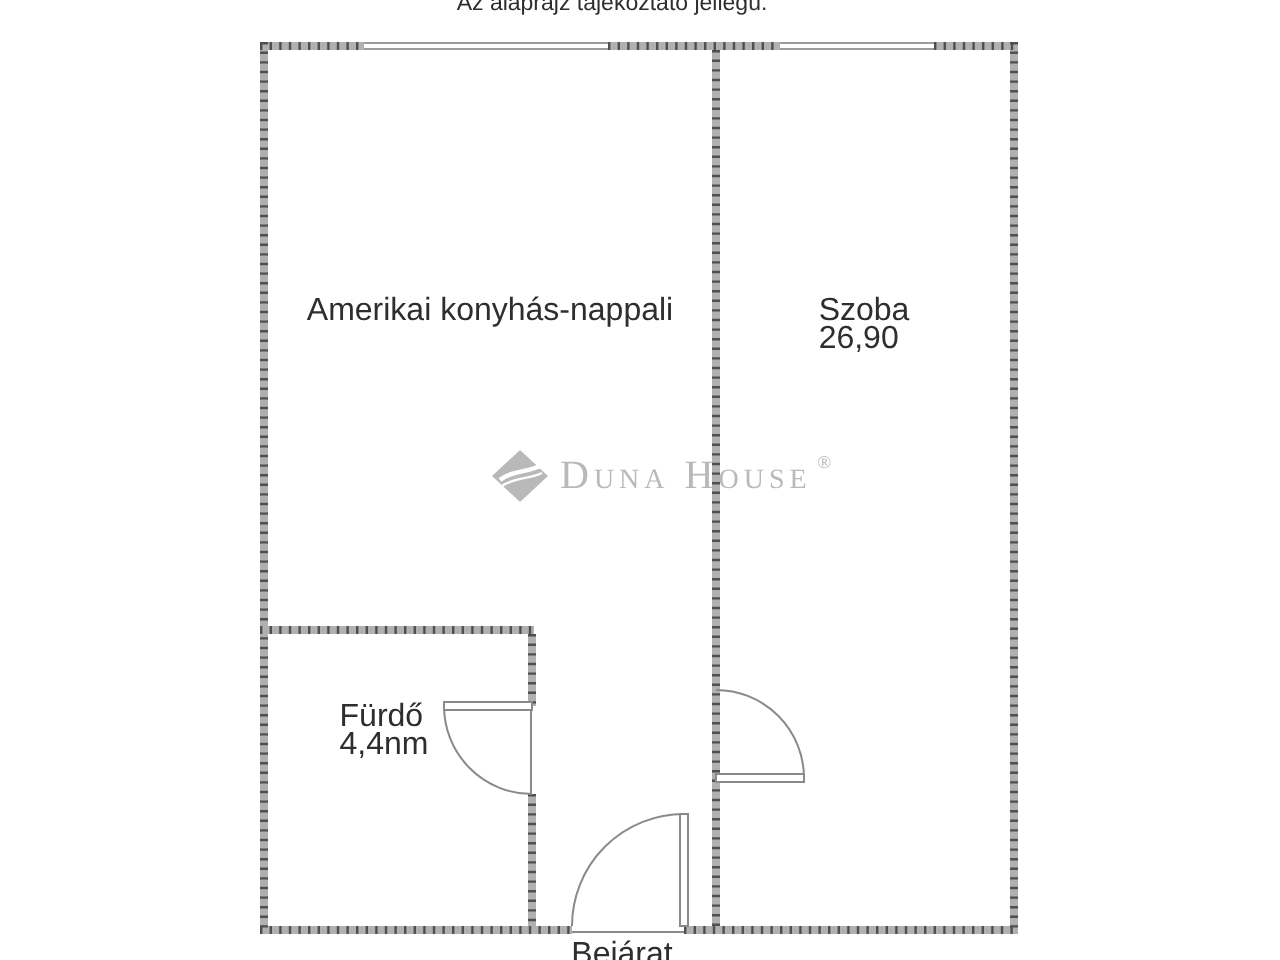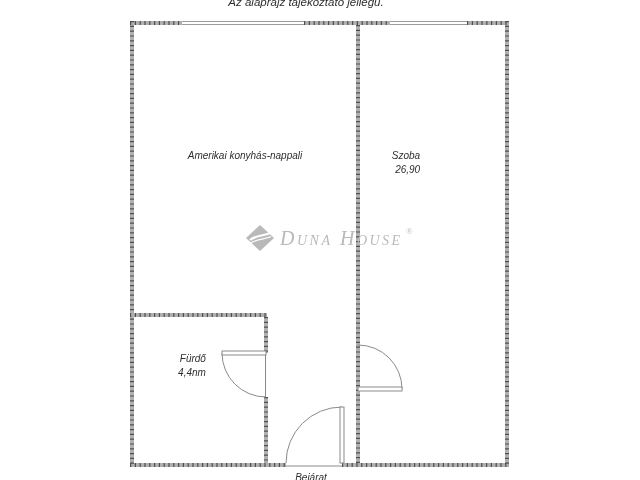--- a/index.html
+++ b/index.html
@@ -10,41 +10,40 @@
     --watermark:#b9b9b9;
     --background:#ffffff;
   }
   html,body{margin:0;padding:0;background:#fff;}
   .page{
     position:relative;
     width:640px;height:480px;
     background:var(--background);
     overflow:hidden;
     font-family:"Liberation Sans", sans-serif;
-    font-style:italic;
   }
   .caption{
     position:absolute;
     left:306px;top:-4px;
     transform:translateX(-50%);
     font-size:11.5px;
     color:var(--text);
     white-space:nowrap;
   }
   .plan-svg{position:absolute;left:0;top:0;}
   .wall{stroke:var(--wall);stroke-width:4;fill:none;}
   .tick{stroke:var(--wall-tick);stroke-width:4;fill:none;stroke-dasharray:1.2 3.6;}
   .thin{stroke:var(--line);stroke-width:1;fill:none;}
   .win{stroke:#9c9c9c;stroke-width:1;fill:none;}
   .leaf{fill:#fff;stroke:var(--line);stroke-width:1;}
   .room-label{
     position:absolute;
     transform:translateX(-50%);
-    text-align:right;
-    font-size:10px;
+    text-align:left;
+    font-size:16px;
     line-height:13.5px;
     color:var(--text);
     white-space:nowrap;
   }
   .logo{
     position:absolute;
     left:246px;top:224px;
     display:flex;
     align-items:center;
     gap:6px;
@@ -104,21 +103,21 @@
     <g>
       <path class="thin" d="M286,463 A56,56 0 0 1 342,407"></path>
       <rect class="leaf" x="340" y="407" width="4" height="56"></rect>
     </g>
   </svg>
 
   <div class="room-label" style="left:245px;top:149px;">
     <div>Amerikai konyhás-nappali</div>
   </div>
 
-  <div class="room-label" style="left:406px;top:149px;">
+  <div class="room-label" style="left:432px;top:149px;">
     <div>Szoba</div>
     <div>26,90</div>
   </div>
 
   <div class="room-label" style="left:192px;top:352px;">
     <div>Fürdő</div>
     <div>4,4nm</div>
   </div>
 
 

